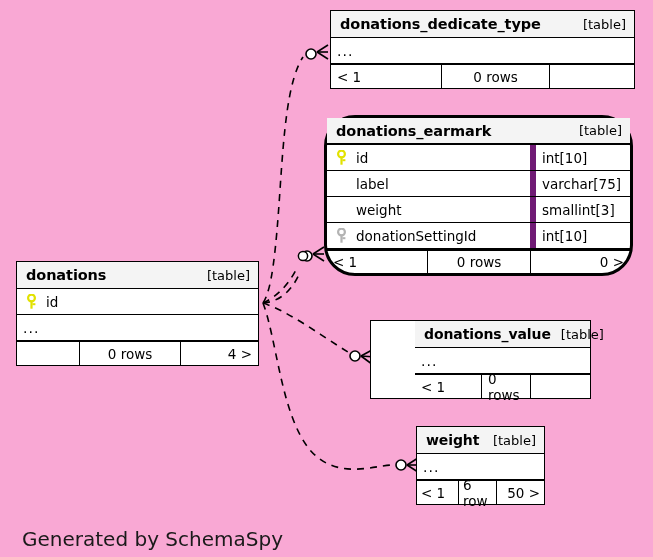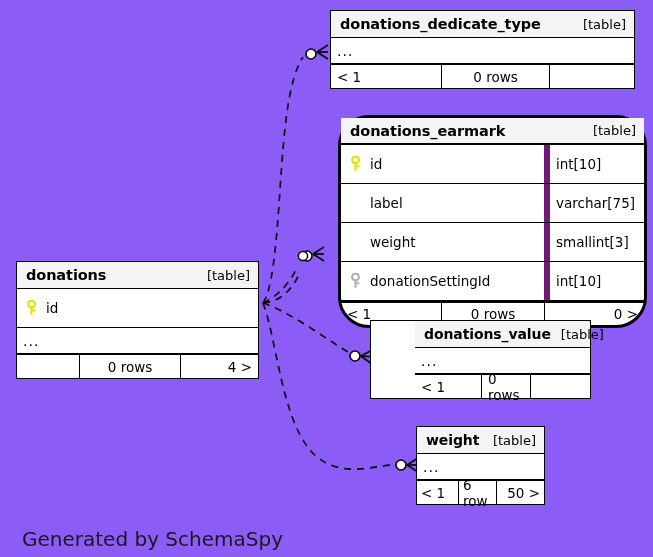--- a/index.html
+++ b/index.html
@@ -4,21 +4,21 @@
 <style>
   html, body {
     margin: 0;
     padding: 0;
     background: #ffffff;
   }
   #canvas {
     position: relative;
     width: 653px;
     height: 557px;
-    background: #8b5cf6;
+    background: #f9a8d4;
     font-family: "DejaVu Sans", sans-serif;
     overflow: hidden;
   }
 
   
   #edges {
     position: absolute;
     left: 0;
     top: 0;
     width: 653px;
@@ -62,21 +62,21 @@
     font-size: 13px;
     color: #000000;
     padding-left: 10px;
   }
   .tbl-name.small { font-size: 14px; }
 
   
   .col-row {
     box-sizing: border-box;
     display: flex;
-    height: 39px;
+    height: 26px;
     border-bottom: 1px solid #000000;
     align-items: stretch;
   }
   .col-row:last-child { border-bottom: none; }
   .col-left {
     flex: 1 1 auto;
     display: flex;
     align-items: center;
     padding-left: 8px;
     font-size: 13.5px;
@@ -204,21 +204,21 @@
       <span class="tbl-tag">[table]</span>
     </div>
     <div class="dots-row">...</div>
     <div class="tbl-footer">
       <div class="ft-cell ft-left" style="flex:0 0 110px;">&lt; 1</div>
       <div class="ft-cell ft-center" style="flex:1 1 auto;">0 rows</div>
       <div class="ft-cell ft-right" style="flex:0 0 85px;"></div>
     </div>
   </div>
 
-  <div class="table-box thick" style="left:338px; top:115px; width:309px;border-radius:31px;">
+  <div class="table-box thick" style="left:324px; top:115px; width:309px;border-radius:31px;">
     <div class="tbl-header">
       <span class="tbl-name">donations_earmark</span>
       <span class="tbl-tag">[table]</span>
     </div>
 
     <div class="col-row">
       <div class="col-left">
         <span class="key-icon">
           <svg width="13" height="16" viewBox="0 0 13 16">
             <circle cx="4.5" cy="4" r="3.4" fill="none" stroke="#e2e200" stroke-width="2.2"></circle>

